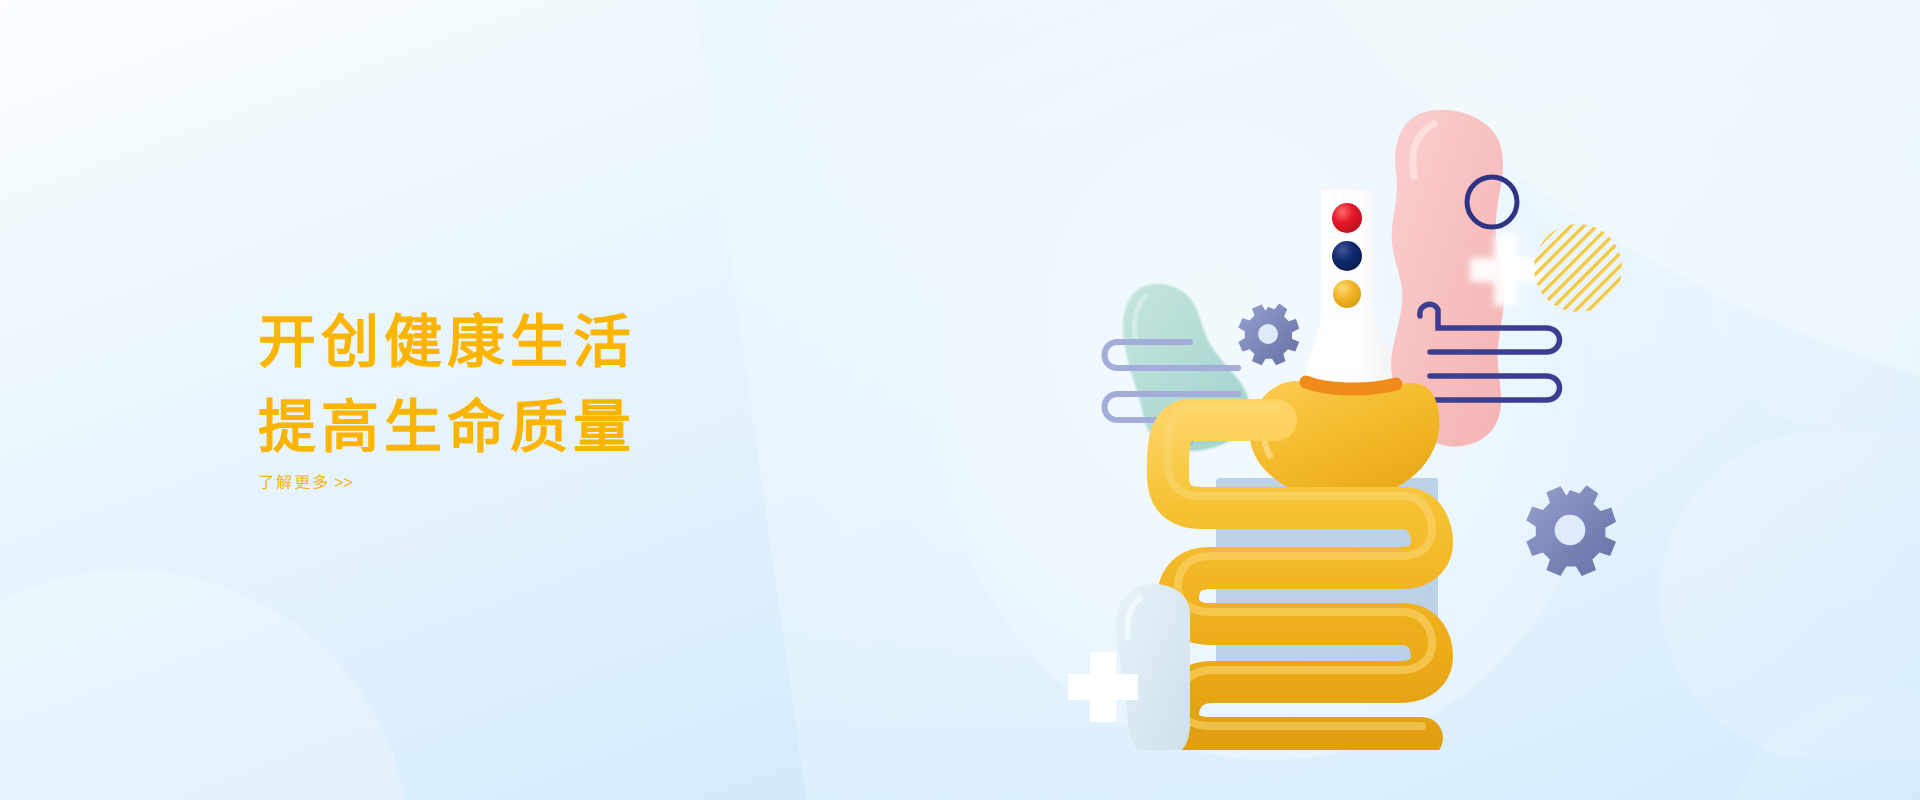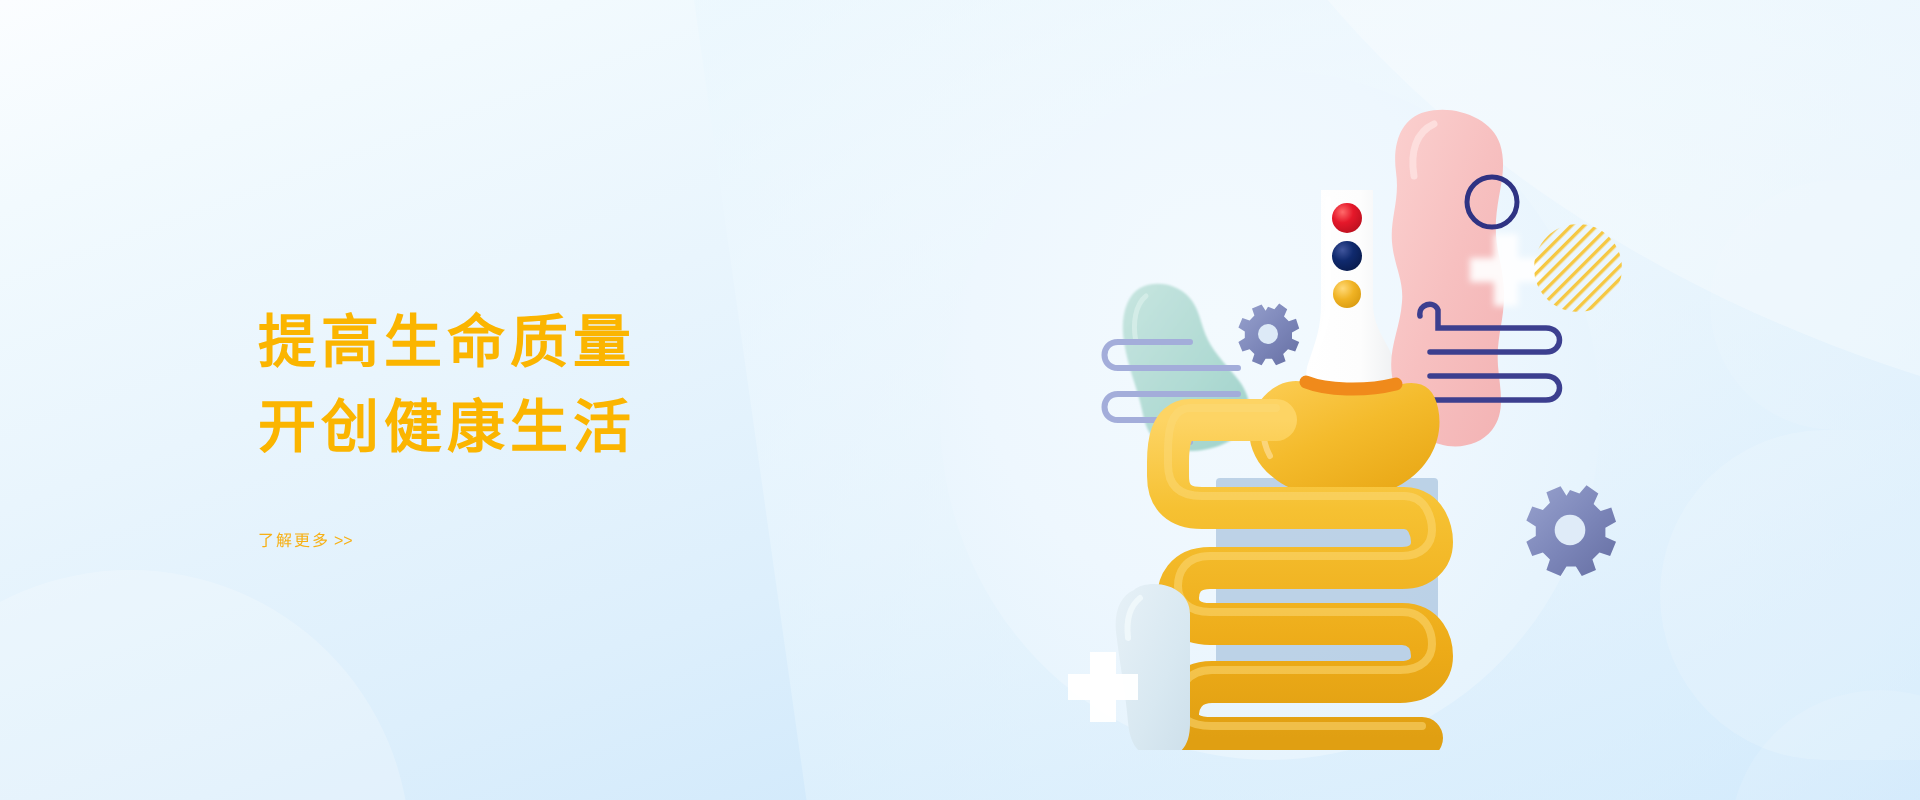--- a/index.html
+++ b/index.html
@@ -115,21 +115,20 @@
     font-size: 58px;
     line-height: 1.46;
     font-weight: 700;
     letter-spacing: 5px;
     color: #fbb500;
     white-space: nowrap;
     margin: 0;
   }
   .more-link {
     display: inline-block;
-    margin-top: 58px;
     font-size: 16px;
     letter-spacing: 2px;
     color: #f7b015;
     text-decoration: none;
     cursor: pointer;
   }
   .more-link .chev { letter-spacing: 0; margin-left: 4px; }
 
   
   .illustration {
@@ -150,22 +149,22 @@
     <div class="bg-diagonal-wash"></div>
     <div class="bg-top-sweep"></div>
     <div class="bg-soft-right-b"></div>
     <div class="bg-soft-right-a"></div>
     <div class="bg-soft-right-c"></div>
     <div class="bg-big-oval"></div>
     <div class="bg-corner-circle"></div>
   </div>
 
   <div class="copy">
+    <h1 class="headline-line">开创健康生活</h1>
     <h1 class="headline-line">提高生命质量</h1>
-    <h1 class="headline-line">开创健康生活</h1>
     <a class="more-link" href="#">
       <span>了解更多</span><span class="chev">&gt;&gt;</span>
     </a>
   </div>
 
   <div class="illustration">
     <svg viewBox="0 0 700 660" xmlns="http://www.w3.org/2000/svg" aria-hidden="true">
       <defs>
         <linearGradient id="gTeal" x1="0" y1="0" x2="1" y2="1">
           <stop offset="0%" stop-color="#c7e5e0"></stop>

